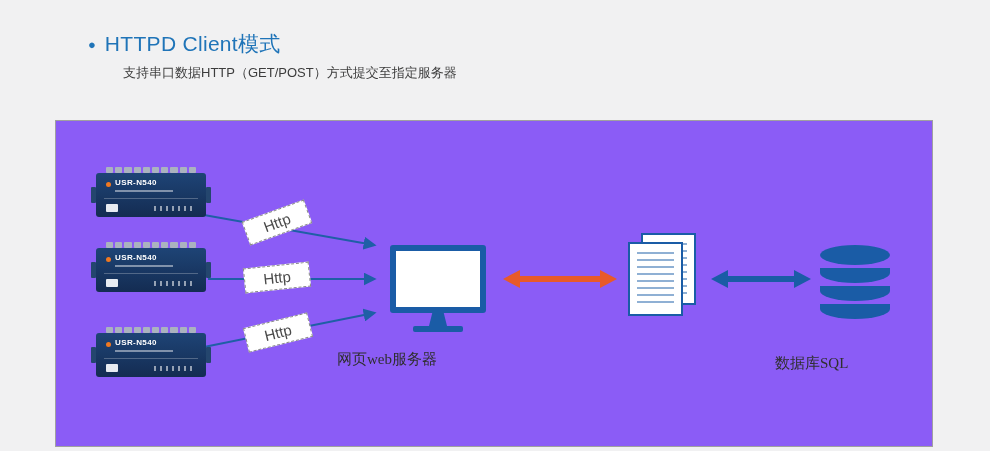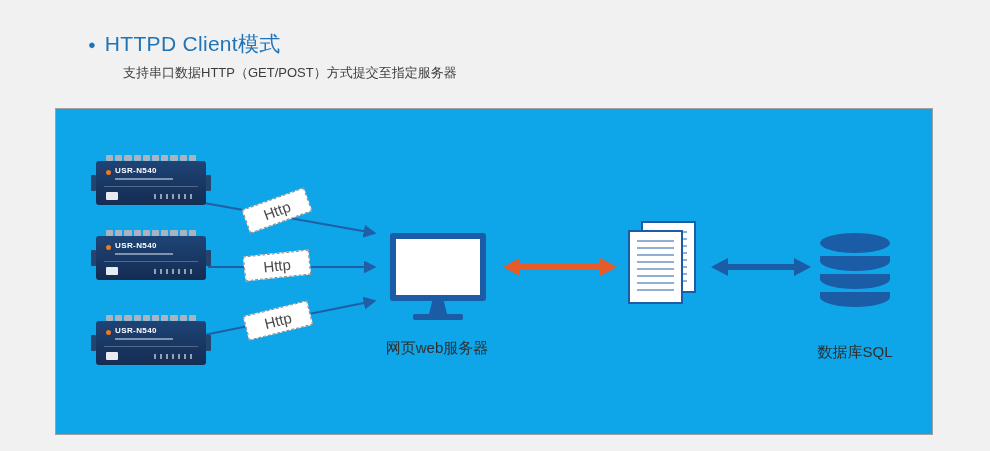--- a/index.html
+++ b/index.html
@@ -7,22 +7,22 @@
   body { font-family:"Liberation Sans","DejaVu Sans",sans-serif; }
   .page { position:relative; width:990px; height:451px; background:#f1f1f2; overflow:hidden; }
 
   
   .title-row { position:absolute; left:88px; top:30px; display:flex; align-items:center; }
   .bullet { color:#1f74b8; font-size:13px; margin-right:9px; line-height:1; }
   .title { color:#1f74b8; font-size:21px; letter-spacing:.3px; }
   .subtitle { position:absolute; left:106px; top:64px; color:#3c3c3c; font-size:13px;margin-left:17px; }
 
   
-  .panel { position:absolute; left:55px; top:108px; width:878px; height:327px;
-           background:#0ea5e9; border:1px solid #a0a0a0; }
+  .panel { position:absolute; left:55px; top:120px; width:878px; height:327px;
+           background:#8b5cf6; border:1px solid #a0a0a0; }
   .panel > * { position:absolute; }
   svg.arrows { left:0; top:0; pointer-events:none; }
 
   
   .device { left:40px; width:110px; height:50px; }
   .device.d1 { top:46px; } .device.d2 { top:121px; } .device.d3 { top:206px; }
   .dev-connectors { position:absolute; left:10px; right:10px; top:0; height:6px; display:flex; gap:2px; }
   .dev-connectors span { flex:1; background:#aab3bf; border-radius:1px; }
   .dev-ear { position:absolute; width:5px; height:16px; top:20px; background:#24466e; border-radius:1px; }
   .dev-ear.l { left:-5px; } .dev-ear.r { right:-5px; }
@@ -58,21 +58,21 @@
   .doc-lines { position:absolute; left:7px; right:7px; top:8px; bottom:8px;
                background:repeating-linear-gradient(to bottom, #8fb0d4 0 2px, transparent 2px 7px); }
 
   
   .db { left:764px; top:124px; width:70px; }
   .db-top { height:20px; background:#1a5ca6; border-radius:50%; }
   .db-band { height:15px; margin-top:3px; background:#1a5ca6;
              border-radius:0 0 50% 50% / 0 0 10px 10px; }
 
   
-  .caption { text-align:center; color:#2f2f2f; font-size:15px; line-height:21px; }
+  .caption { text-align:left; color:#2f2f2f; font-size:15px; line-height:21px;font-family:Liberation Serif, serif; }
   .caption.web { left:281px; top:228px; width:200px; }
   .caption.lang { left:505px; top:228px; width:200px; }
   .caption.db-cap { left:719px; top:232px; width:160px; }
 </style>
 </head>
 <body>
 
 <div class="page">
 
   <div class="title-row">

